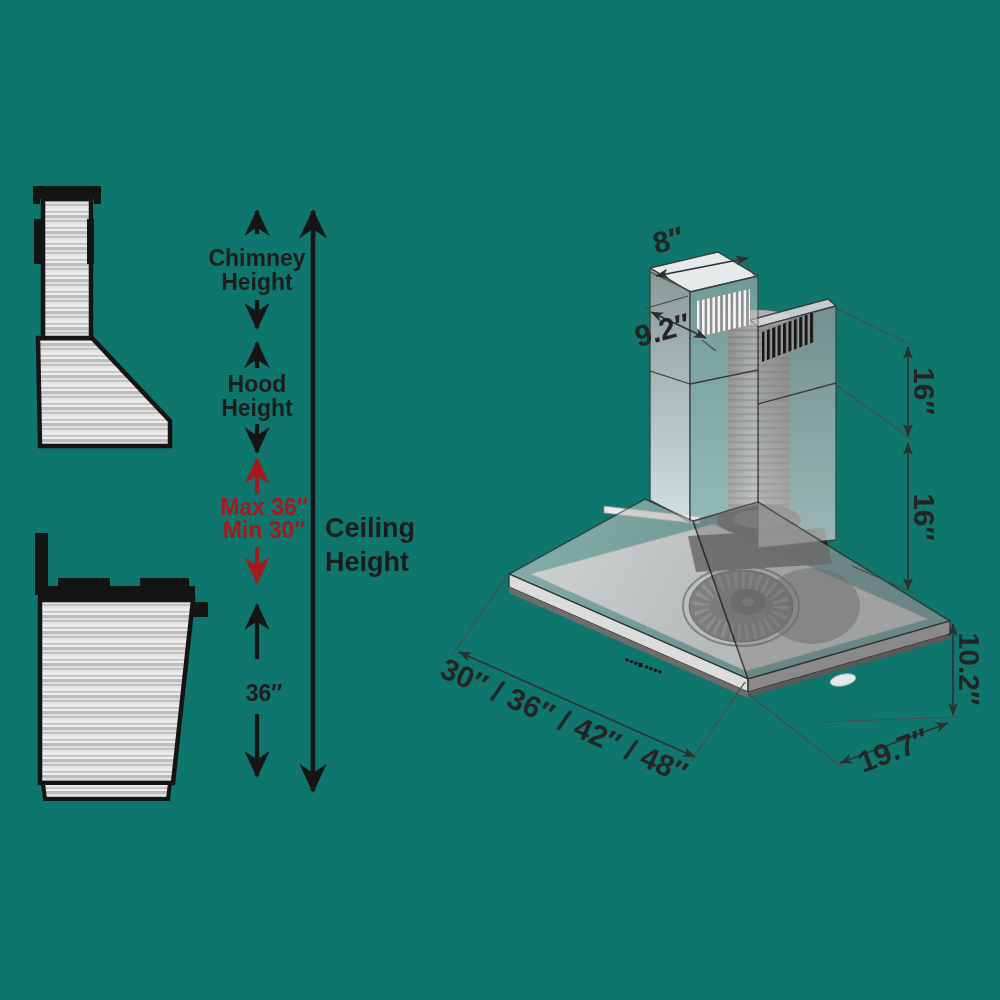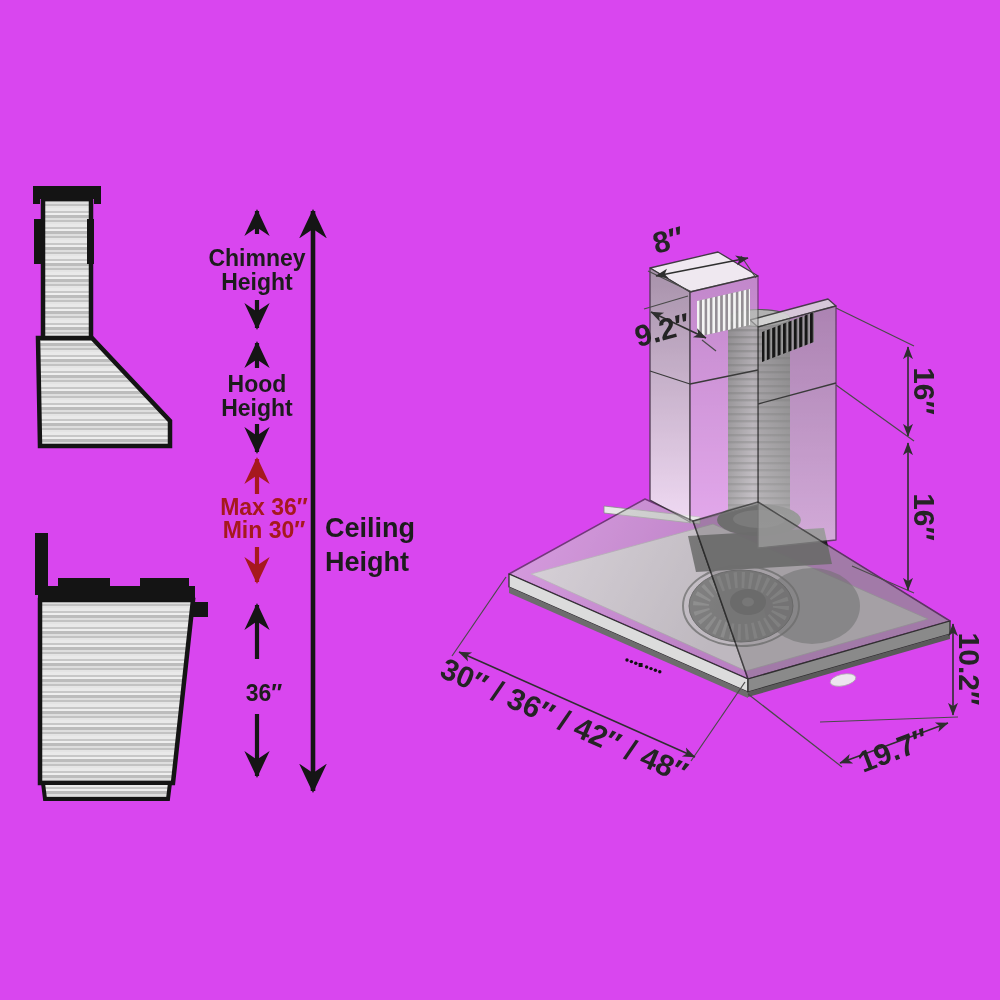--- a/index.html
+++ b/index.html
@@ -1,16 +1,16 @@
 <!DOCTYPE html>
 <html><head>
 <meta charset="utf-8">
 <style>
   html,body{margin:0;padding:0;background:#ffffff;}
-  .canvas{position:relative;width:1000px;height:1000px;background:#d946ef;overflow:hidden;
+  .canvas{position:relative;width:1000px;height:1000px;background:#0f766e;overflow:hidden;
           font-family:"Liberation Sans",sans-serif;}
   svg{display:block}
   text{font-family:"Liberation Sans","DejaVu Sans",sans-serif;font-weight:bold;}
   .lbl{fill:#1c1c1c;font-size:23px;}
   .lbl-big{fill:#1c1c1c;font-size:27px;}
   .lbl-red{fill:#a6191e;font-size:23px;}
   .dim{fill:#242424;font-size:30px;}
 </style>
 </head>
 <body>

